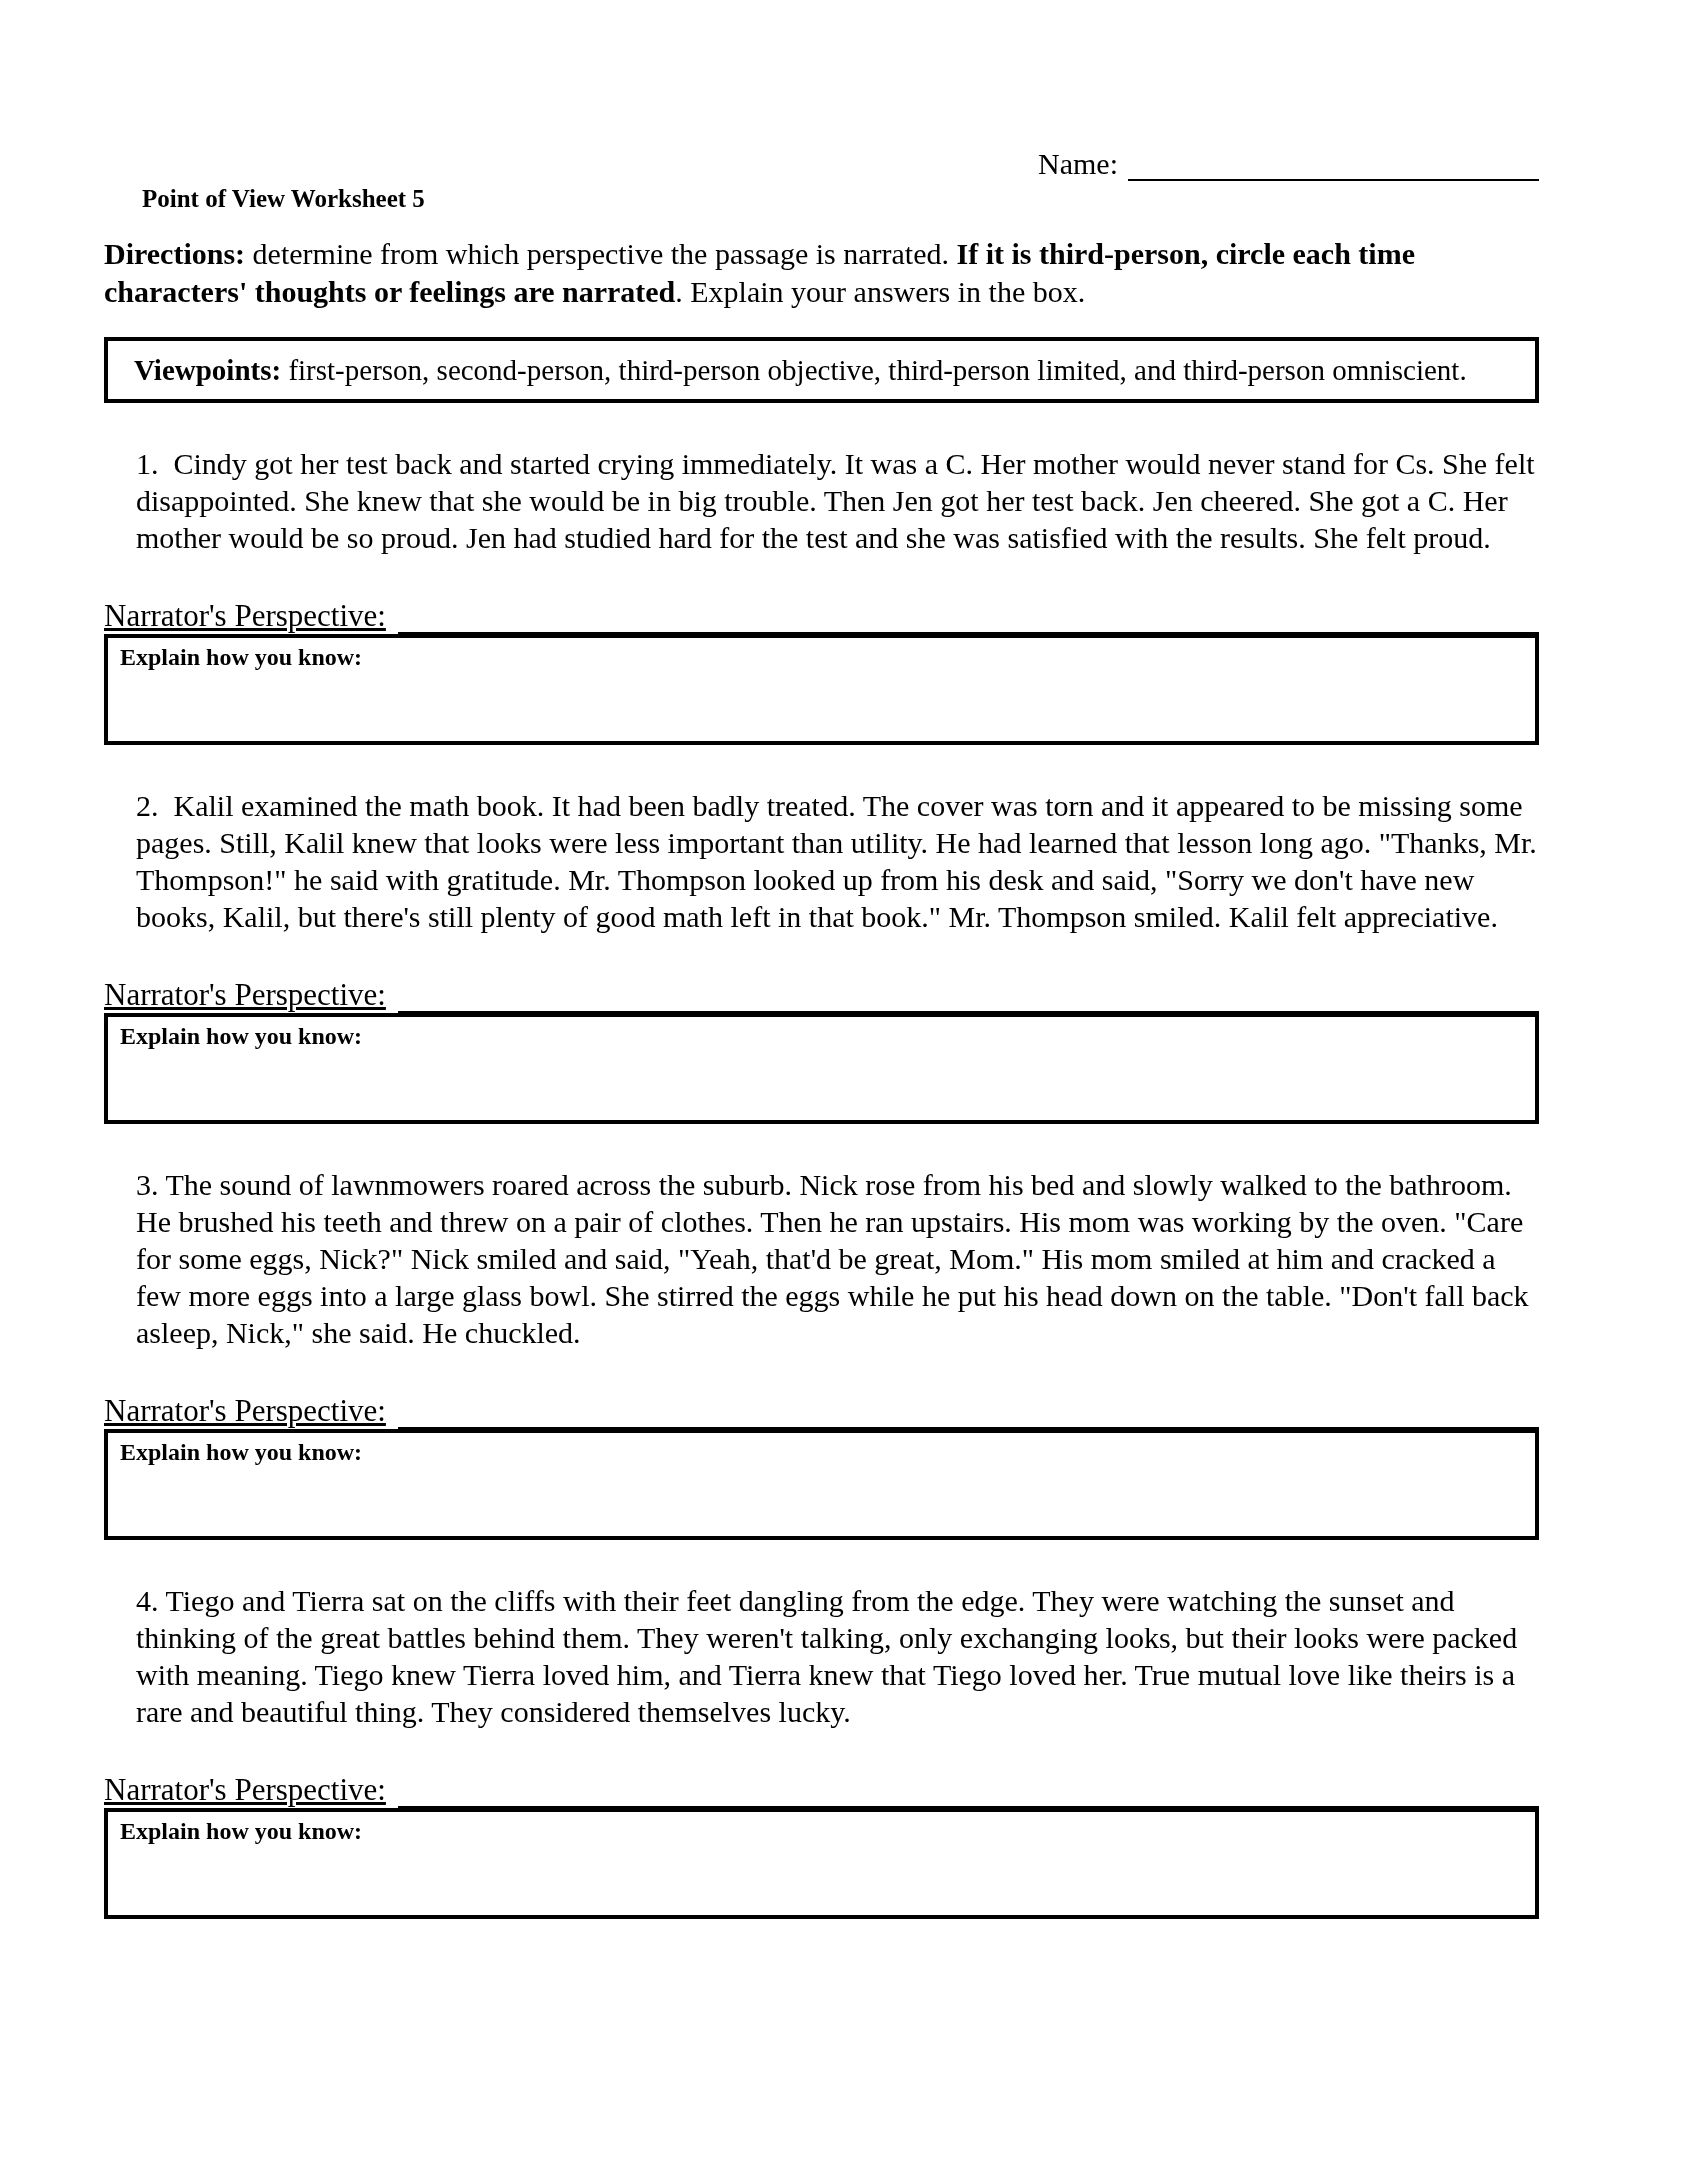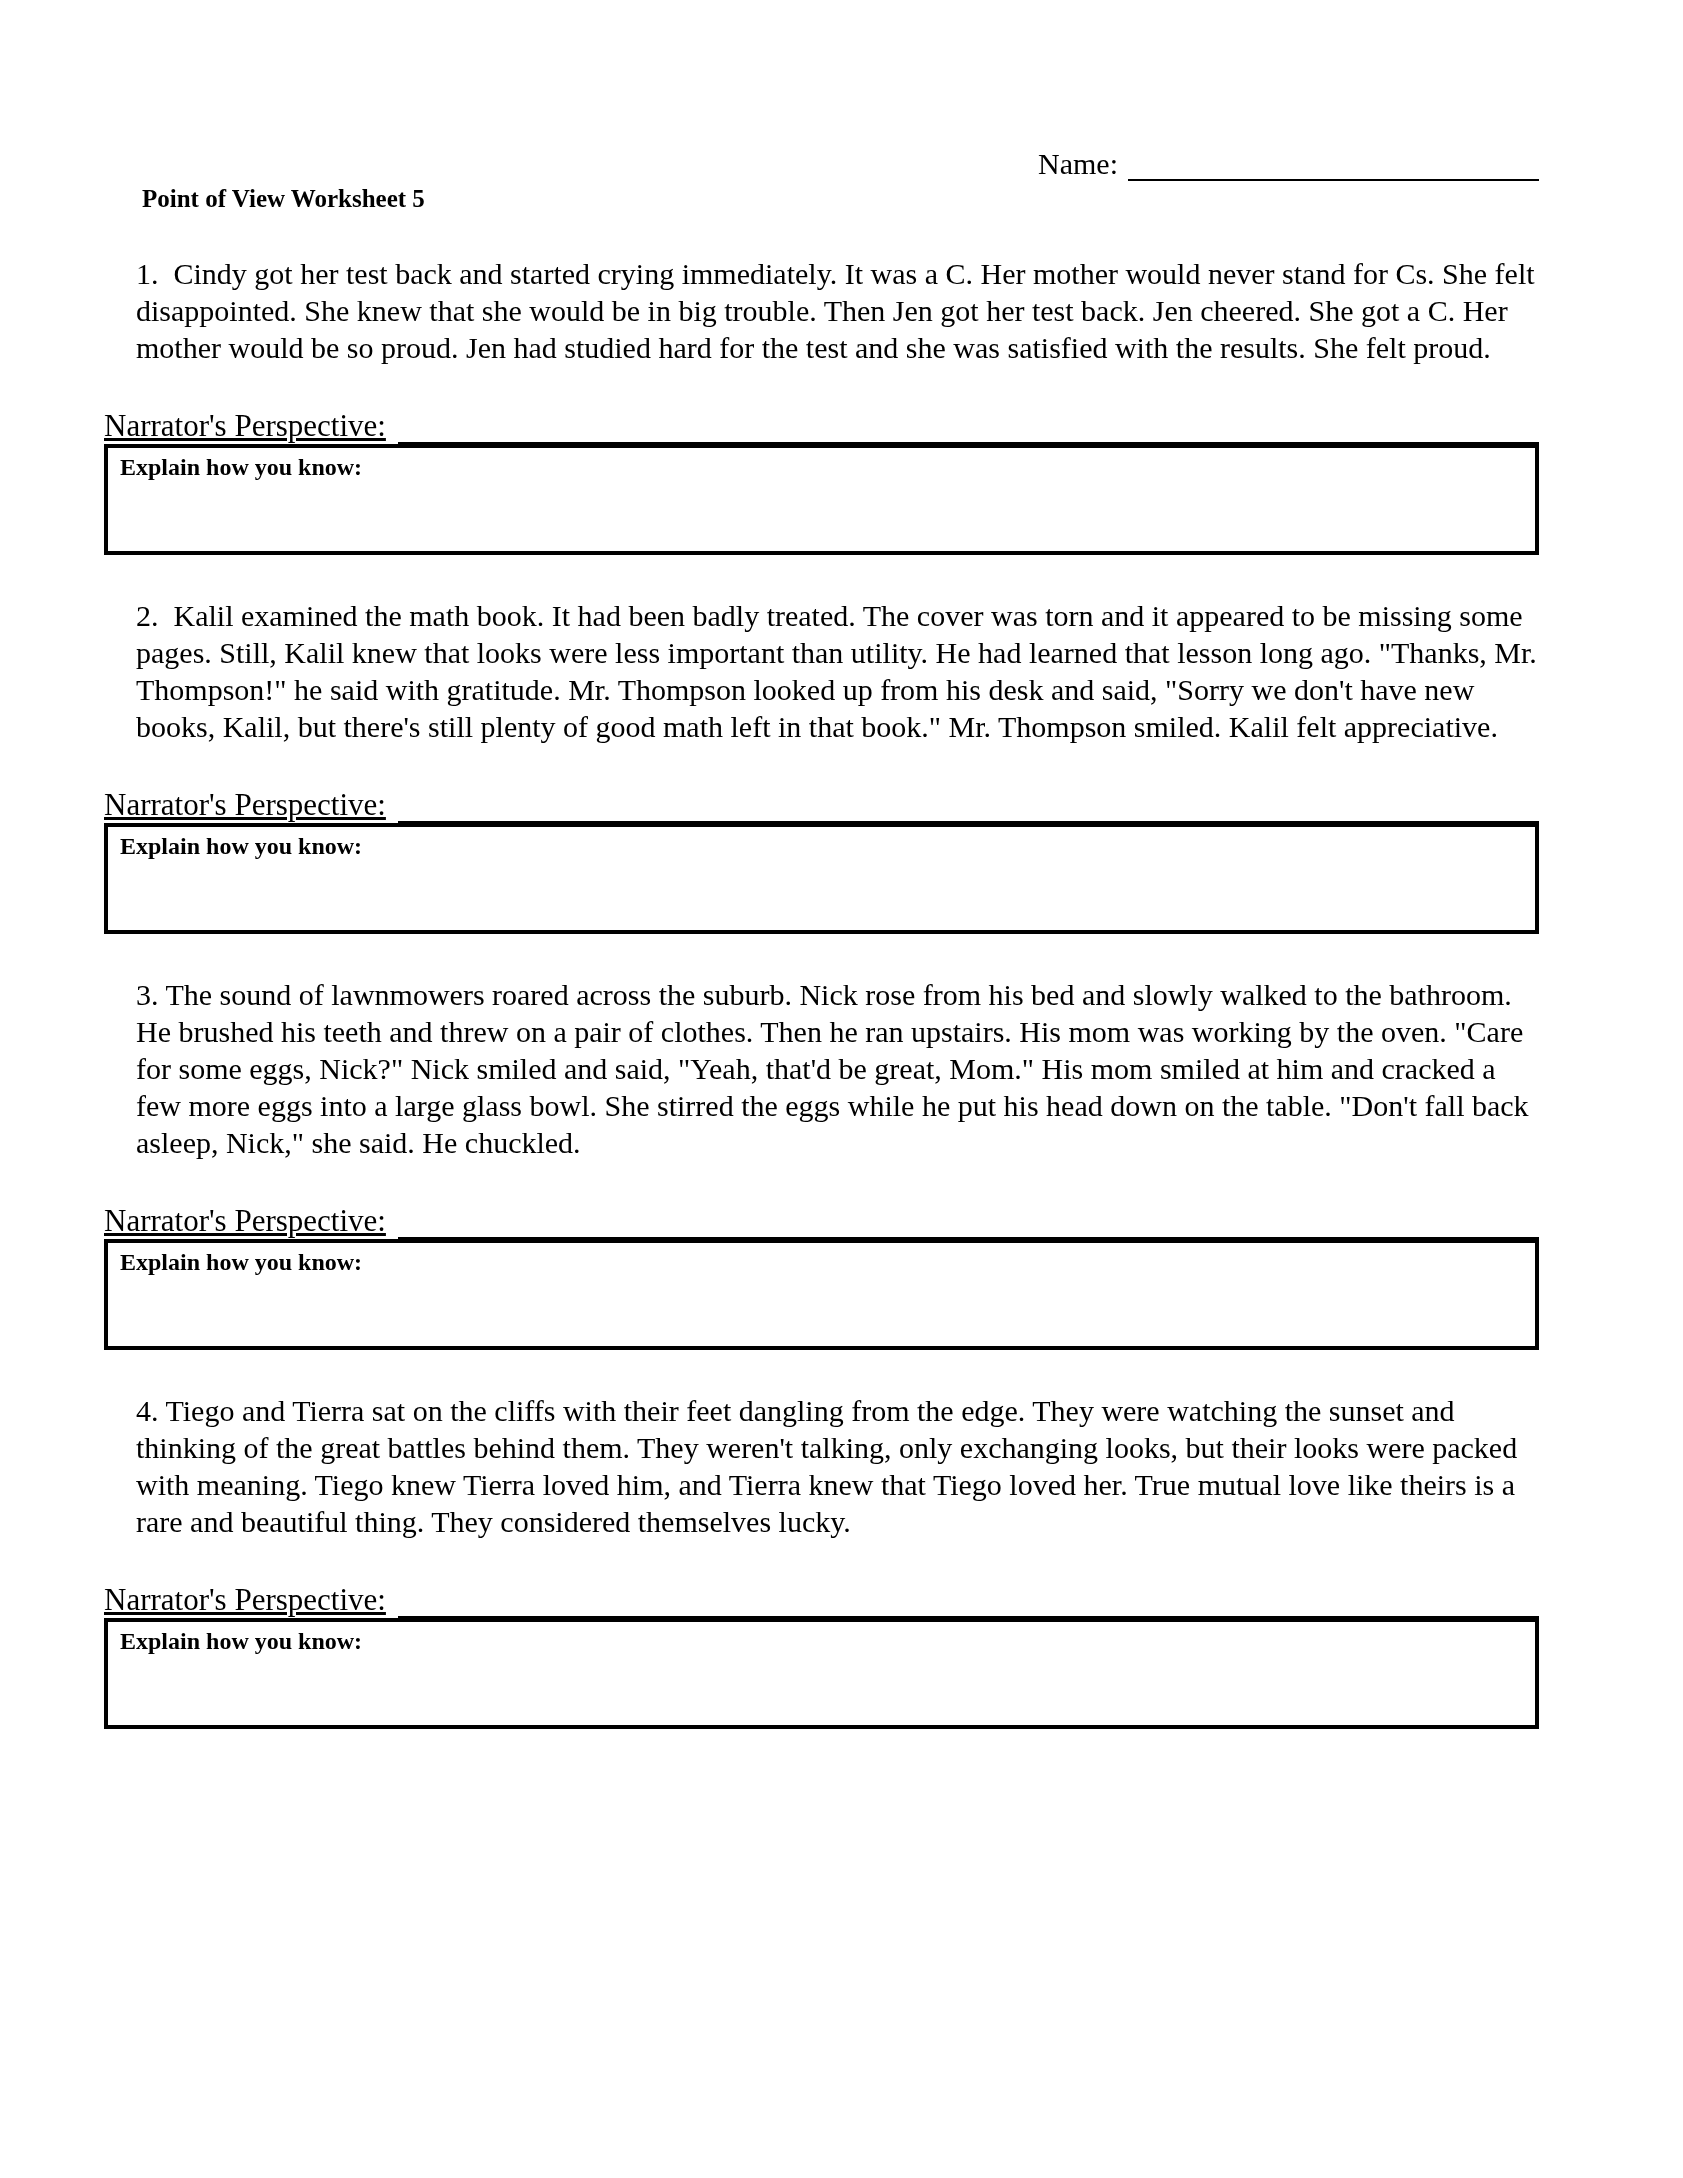--- a/index.html
+++ b/index.html
@@ -33,21 +33,23 @@
 
 <div class="page">
 
   <div class="name-row">
     <span>Name:</span>
     <span class="name-line"></span>
   </div>
 
   <div class="title">Point of View Worksheet 5</div>
 
+  <p class="directions"><b>Directions:</b><span> determine from which perspective the passage is narrated. </span><b>If it is third-person, circle each time characters' thoughts or feelings are narrated</b><span>. Explain your answers in the box.</span></p>
 
+  <div class="viewpoints-box"><b>Viewpoints:</b><span> first-person, second-person, third-person objective, third-person limited, and third-person omniscient.</span></div>
 
   <p class="passage">1.  Cindy got her test back and started crying immediately. It was a C. Her mother would never stand for Cs. She felt disappointed. She knew that she would be in big trouble. Then Jen got her test back. Jen cheered. She got a C. Her mother would be so proud. Jen had studied hard for the test and she was satisfied with the results. She felt proud.</p>
   <div class="persp-row">
     <span>Narrator's Perspective:</span>
     <span class="persp-line"></span>
   </div>
   <div class="explain-box">
     <div class="explain-label">Explain how you know:</div>
   </div>
 

